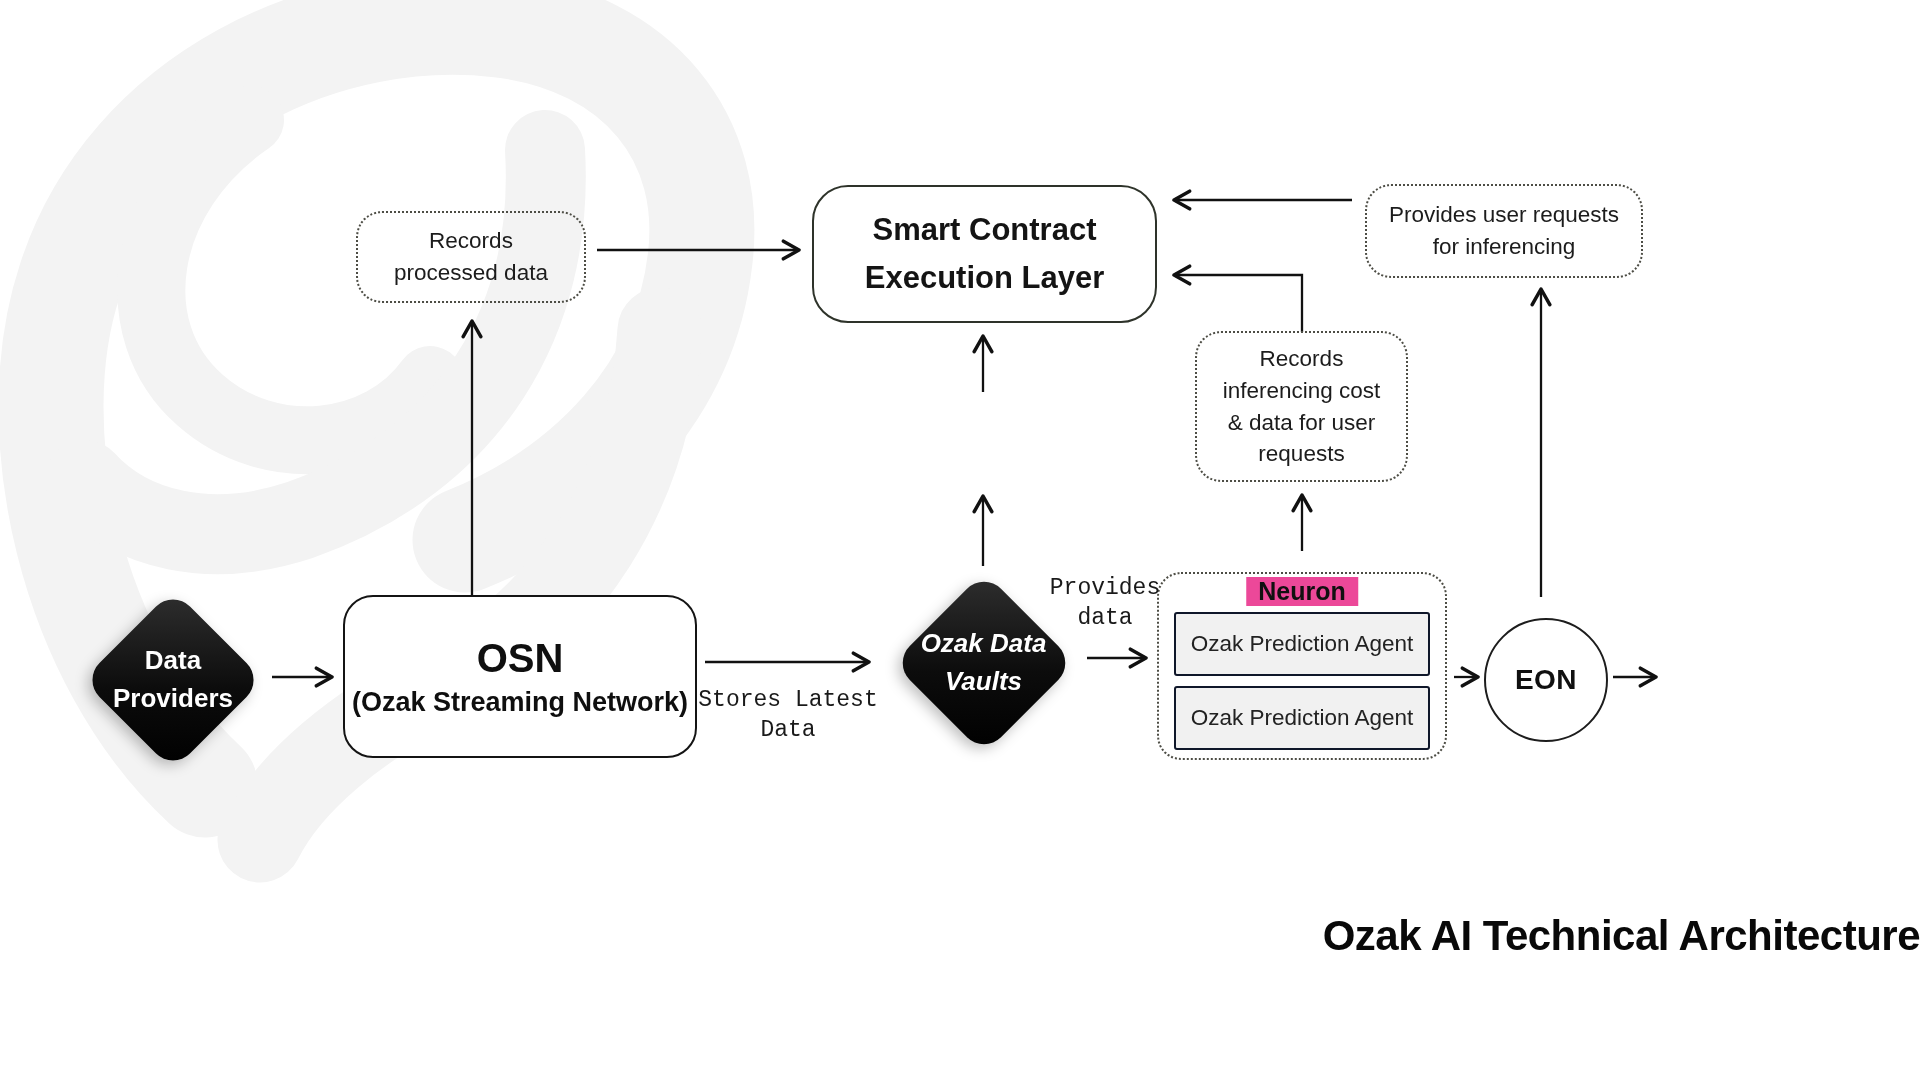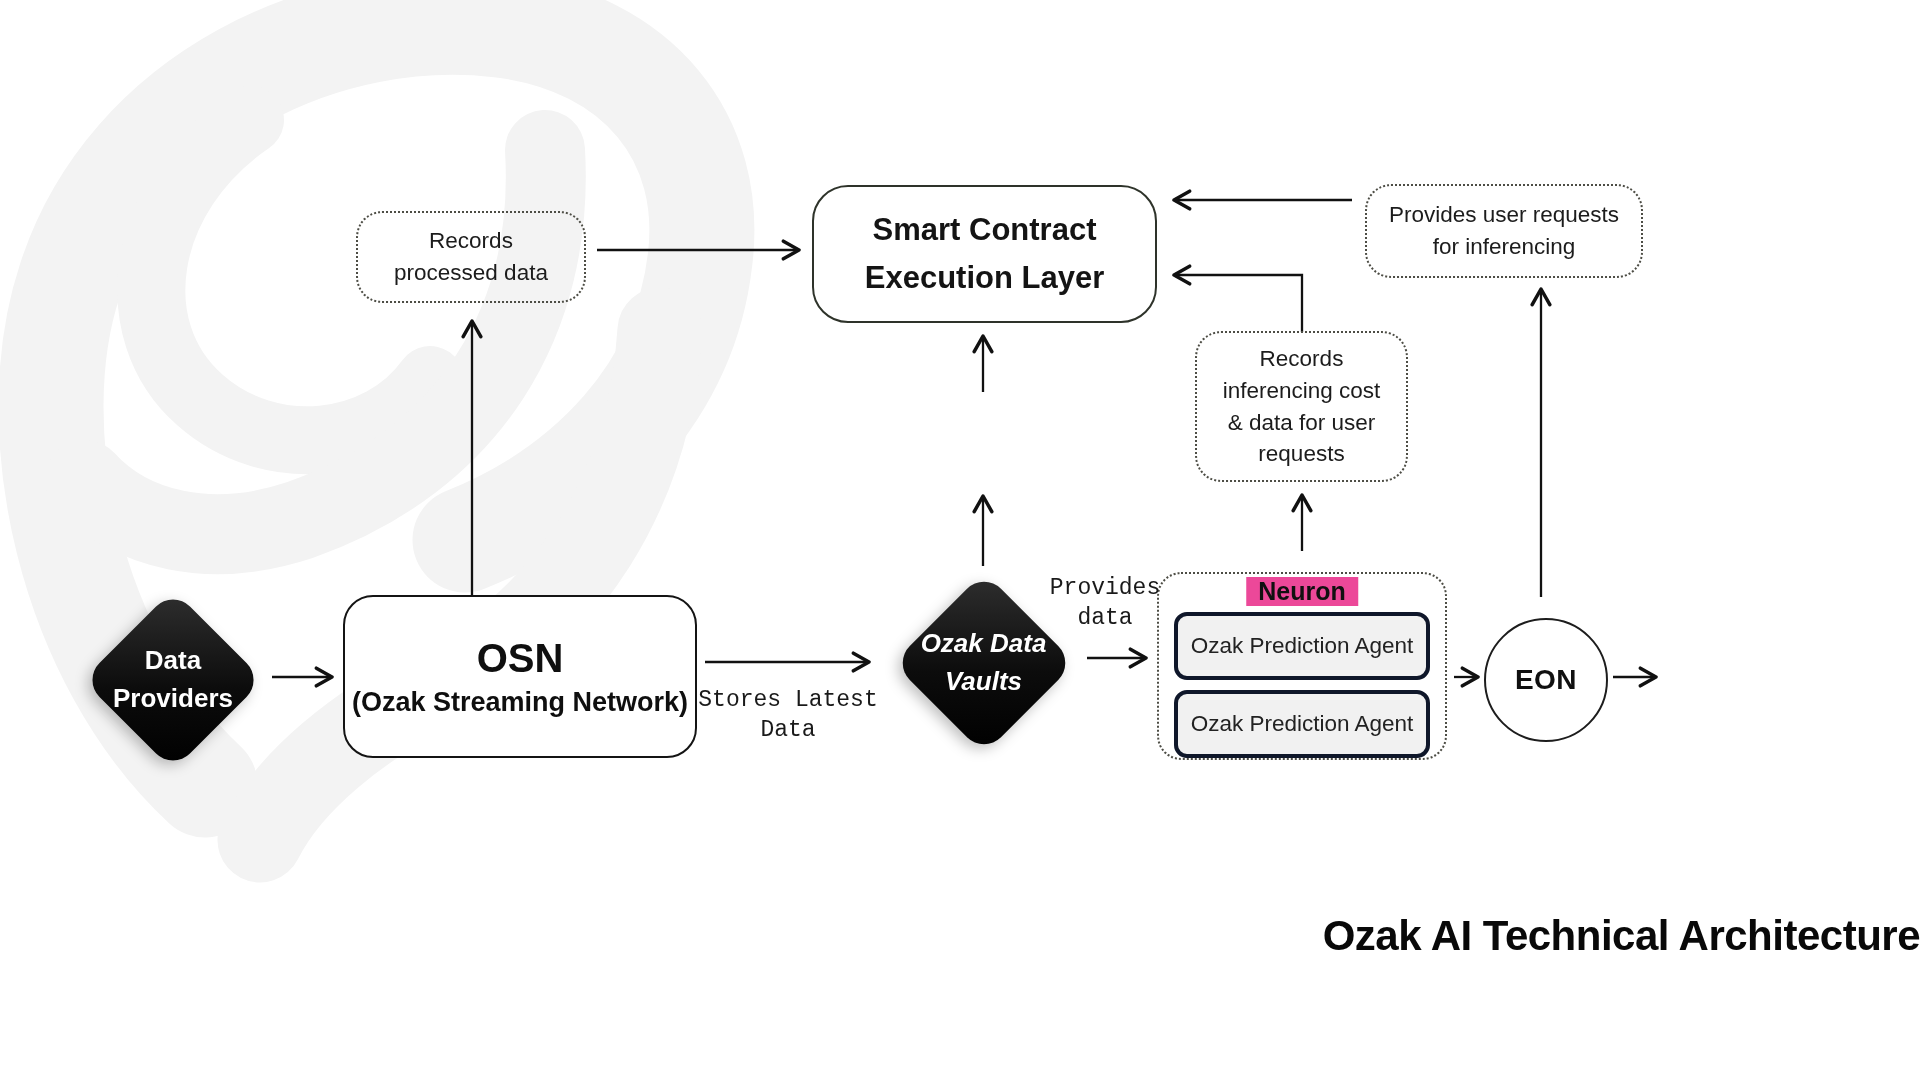--- a/index.html
+++ b/index.html
@@ -46,21 +46,21 @@
   
   .neuron{
     border:2.5px dotted #4d4d45;border-radius:24px;background:transparent;
   }
   .neuron .ntitle{
     position:absolute;top:-17px;left:50%;transform:translateX(-50%);
     background:#ec4899;padding:0 12px;font-weight:700;font-size:25px;color:#101010;white-space:nowrap;margin-top:20px;
   }
   .agents{position:absolute;left:15px;right:15px;top:38px;display:flex;flex-direction:column;gap:10px;}
   .agent{
-    height:60px;background:#f1f1f1;border:4px solid #0f172a;border-radius:13px;
+    height:60px;background:#f1f1f1;border:2px solid #0f172a;border-radius:3px;
     display:flex;align-items:center;justify-content:center;font-size:22.5px;color:#222;
   }
 
   .edge-label{font-size:23px;line-height:1.32;color:#1a1a1a;text-align:center;font-family:Liberation Mono, monospace;}
 
   .osn-title{font-weight:700;font-size:40px;color:#0f0f0f;line-height:1.15;}
   .osn-sub{font-weight:700;font-size:27px;color:#0f0f0f;margin-top:6px;}
   .sc-label{font-weight:700;font-size:31px;line-height:1.55;color:#141414;white-space:pre-line;}
 
   .big-title{

